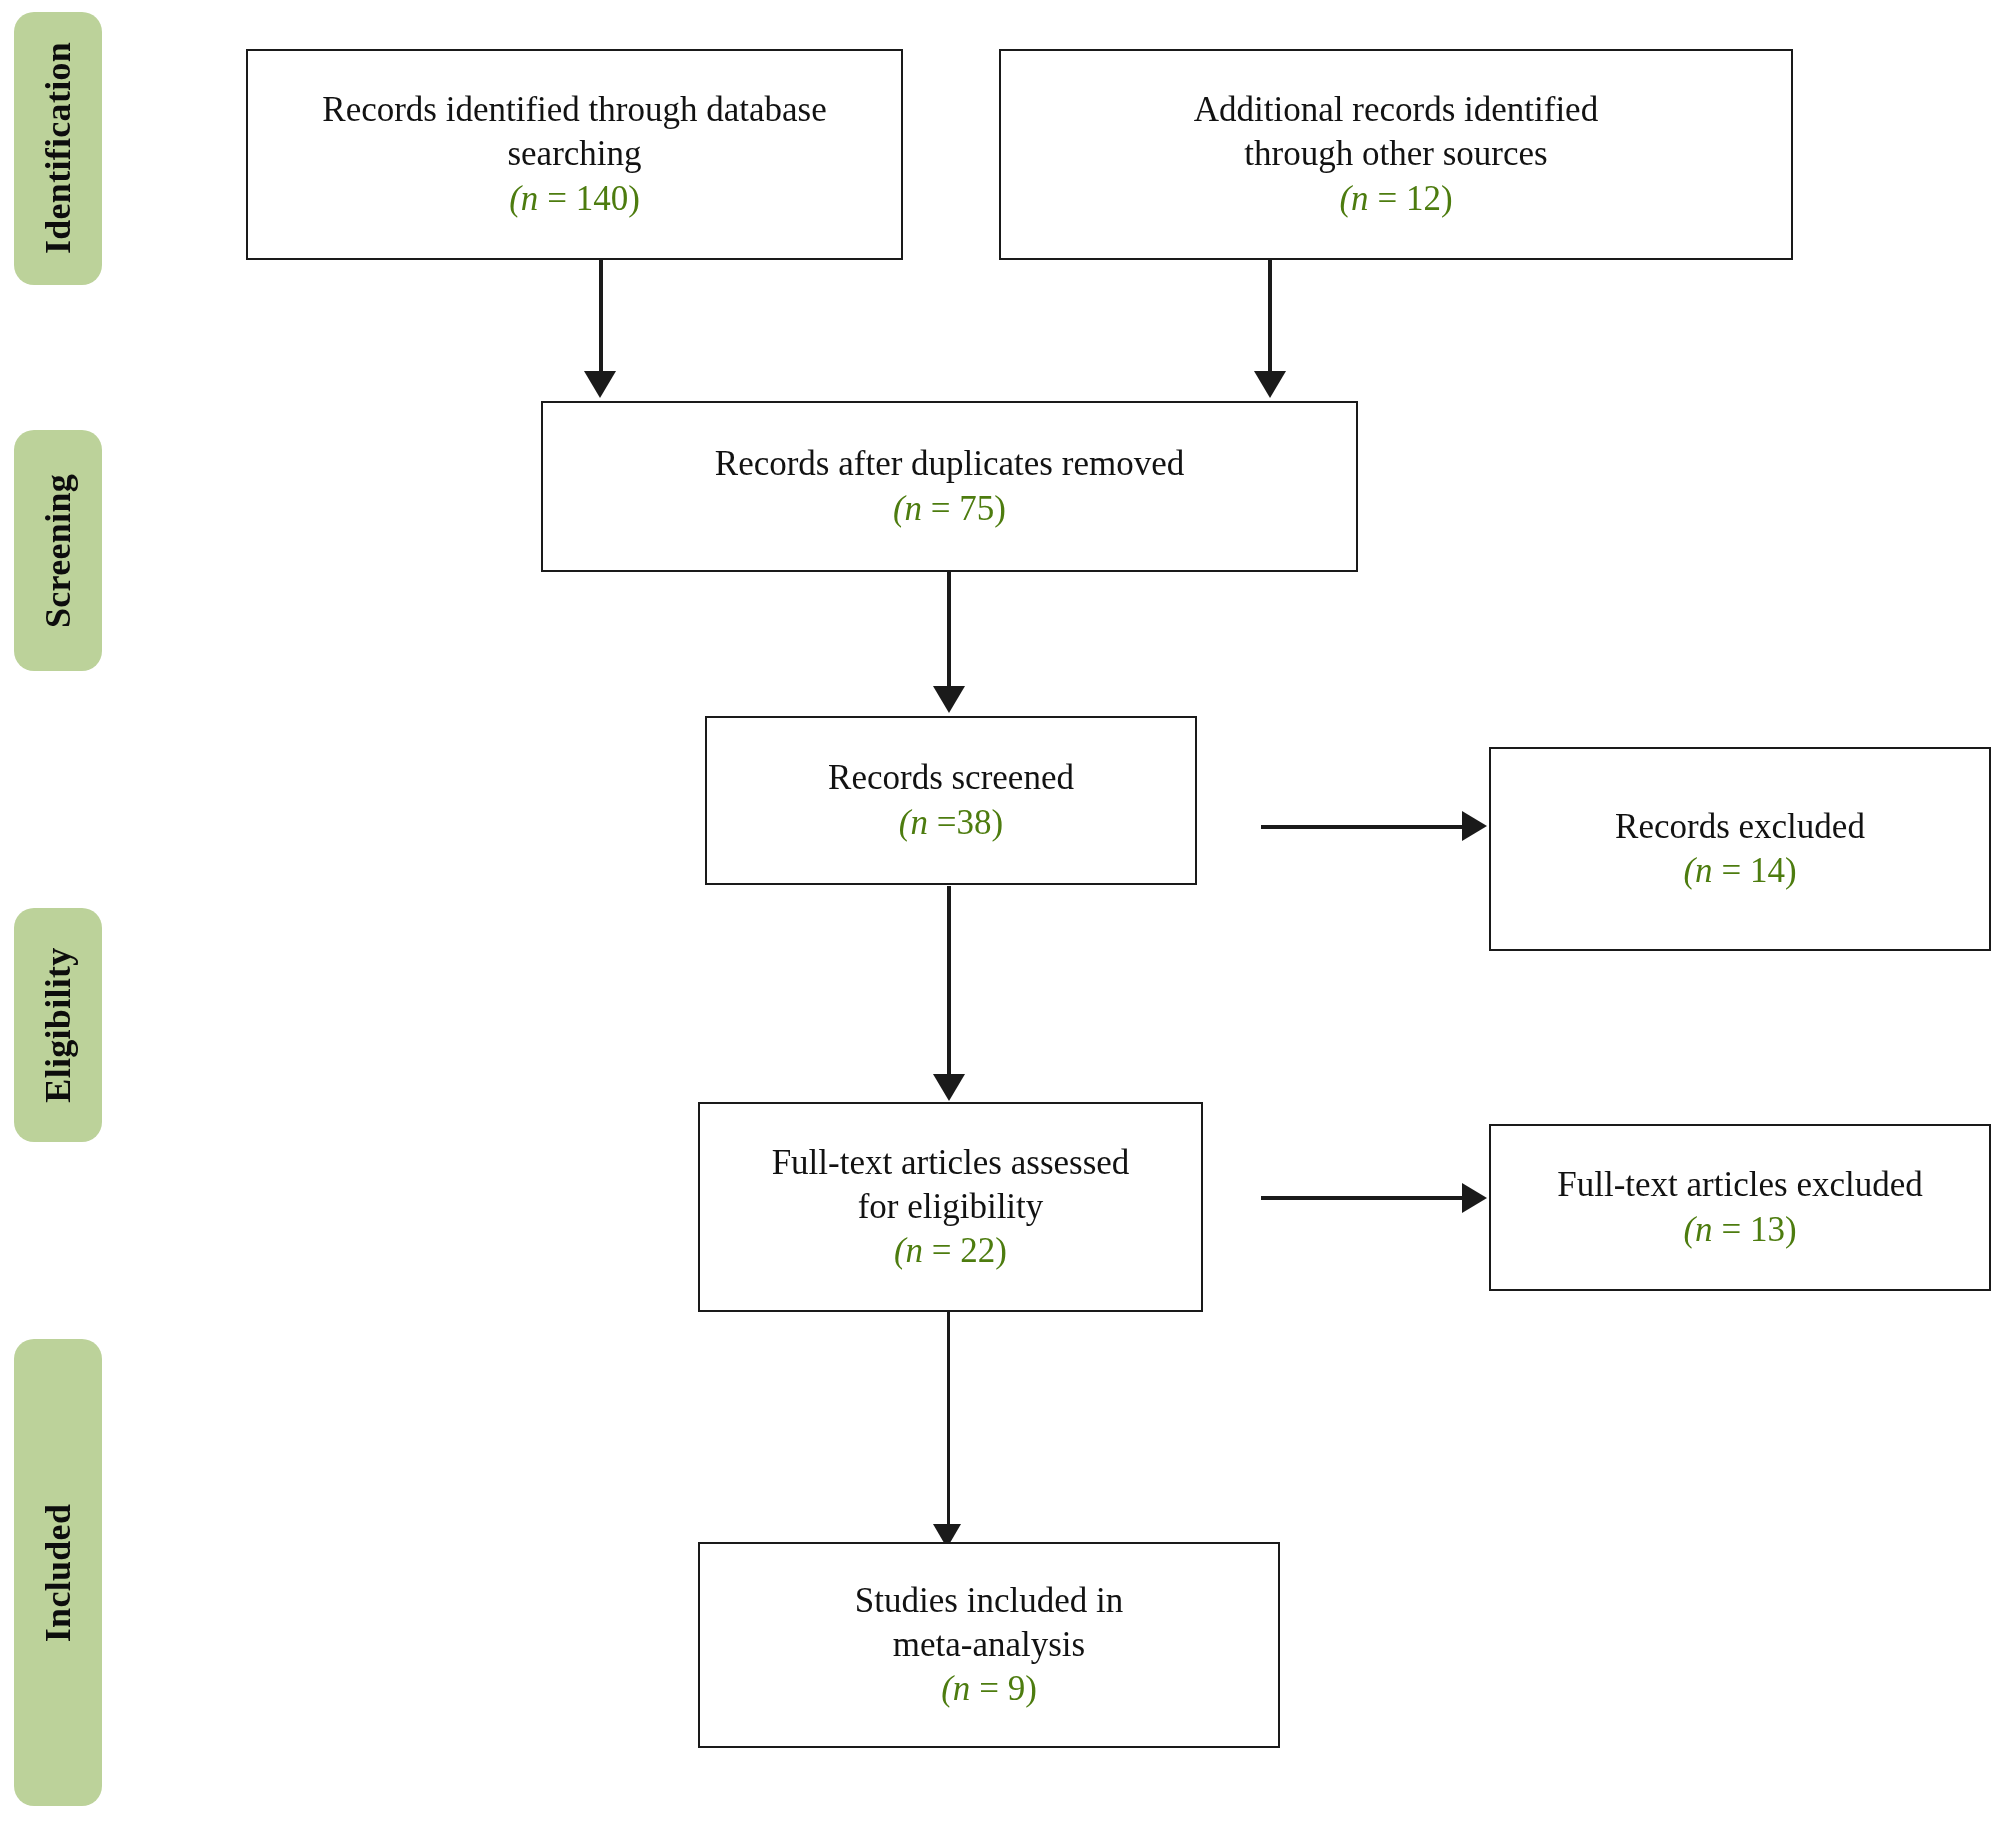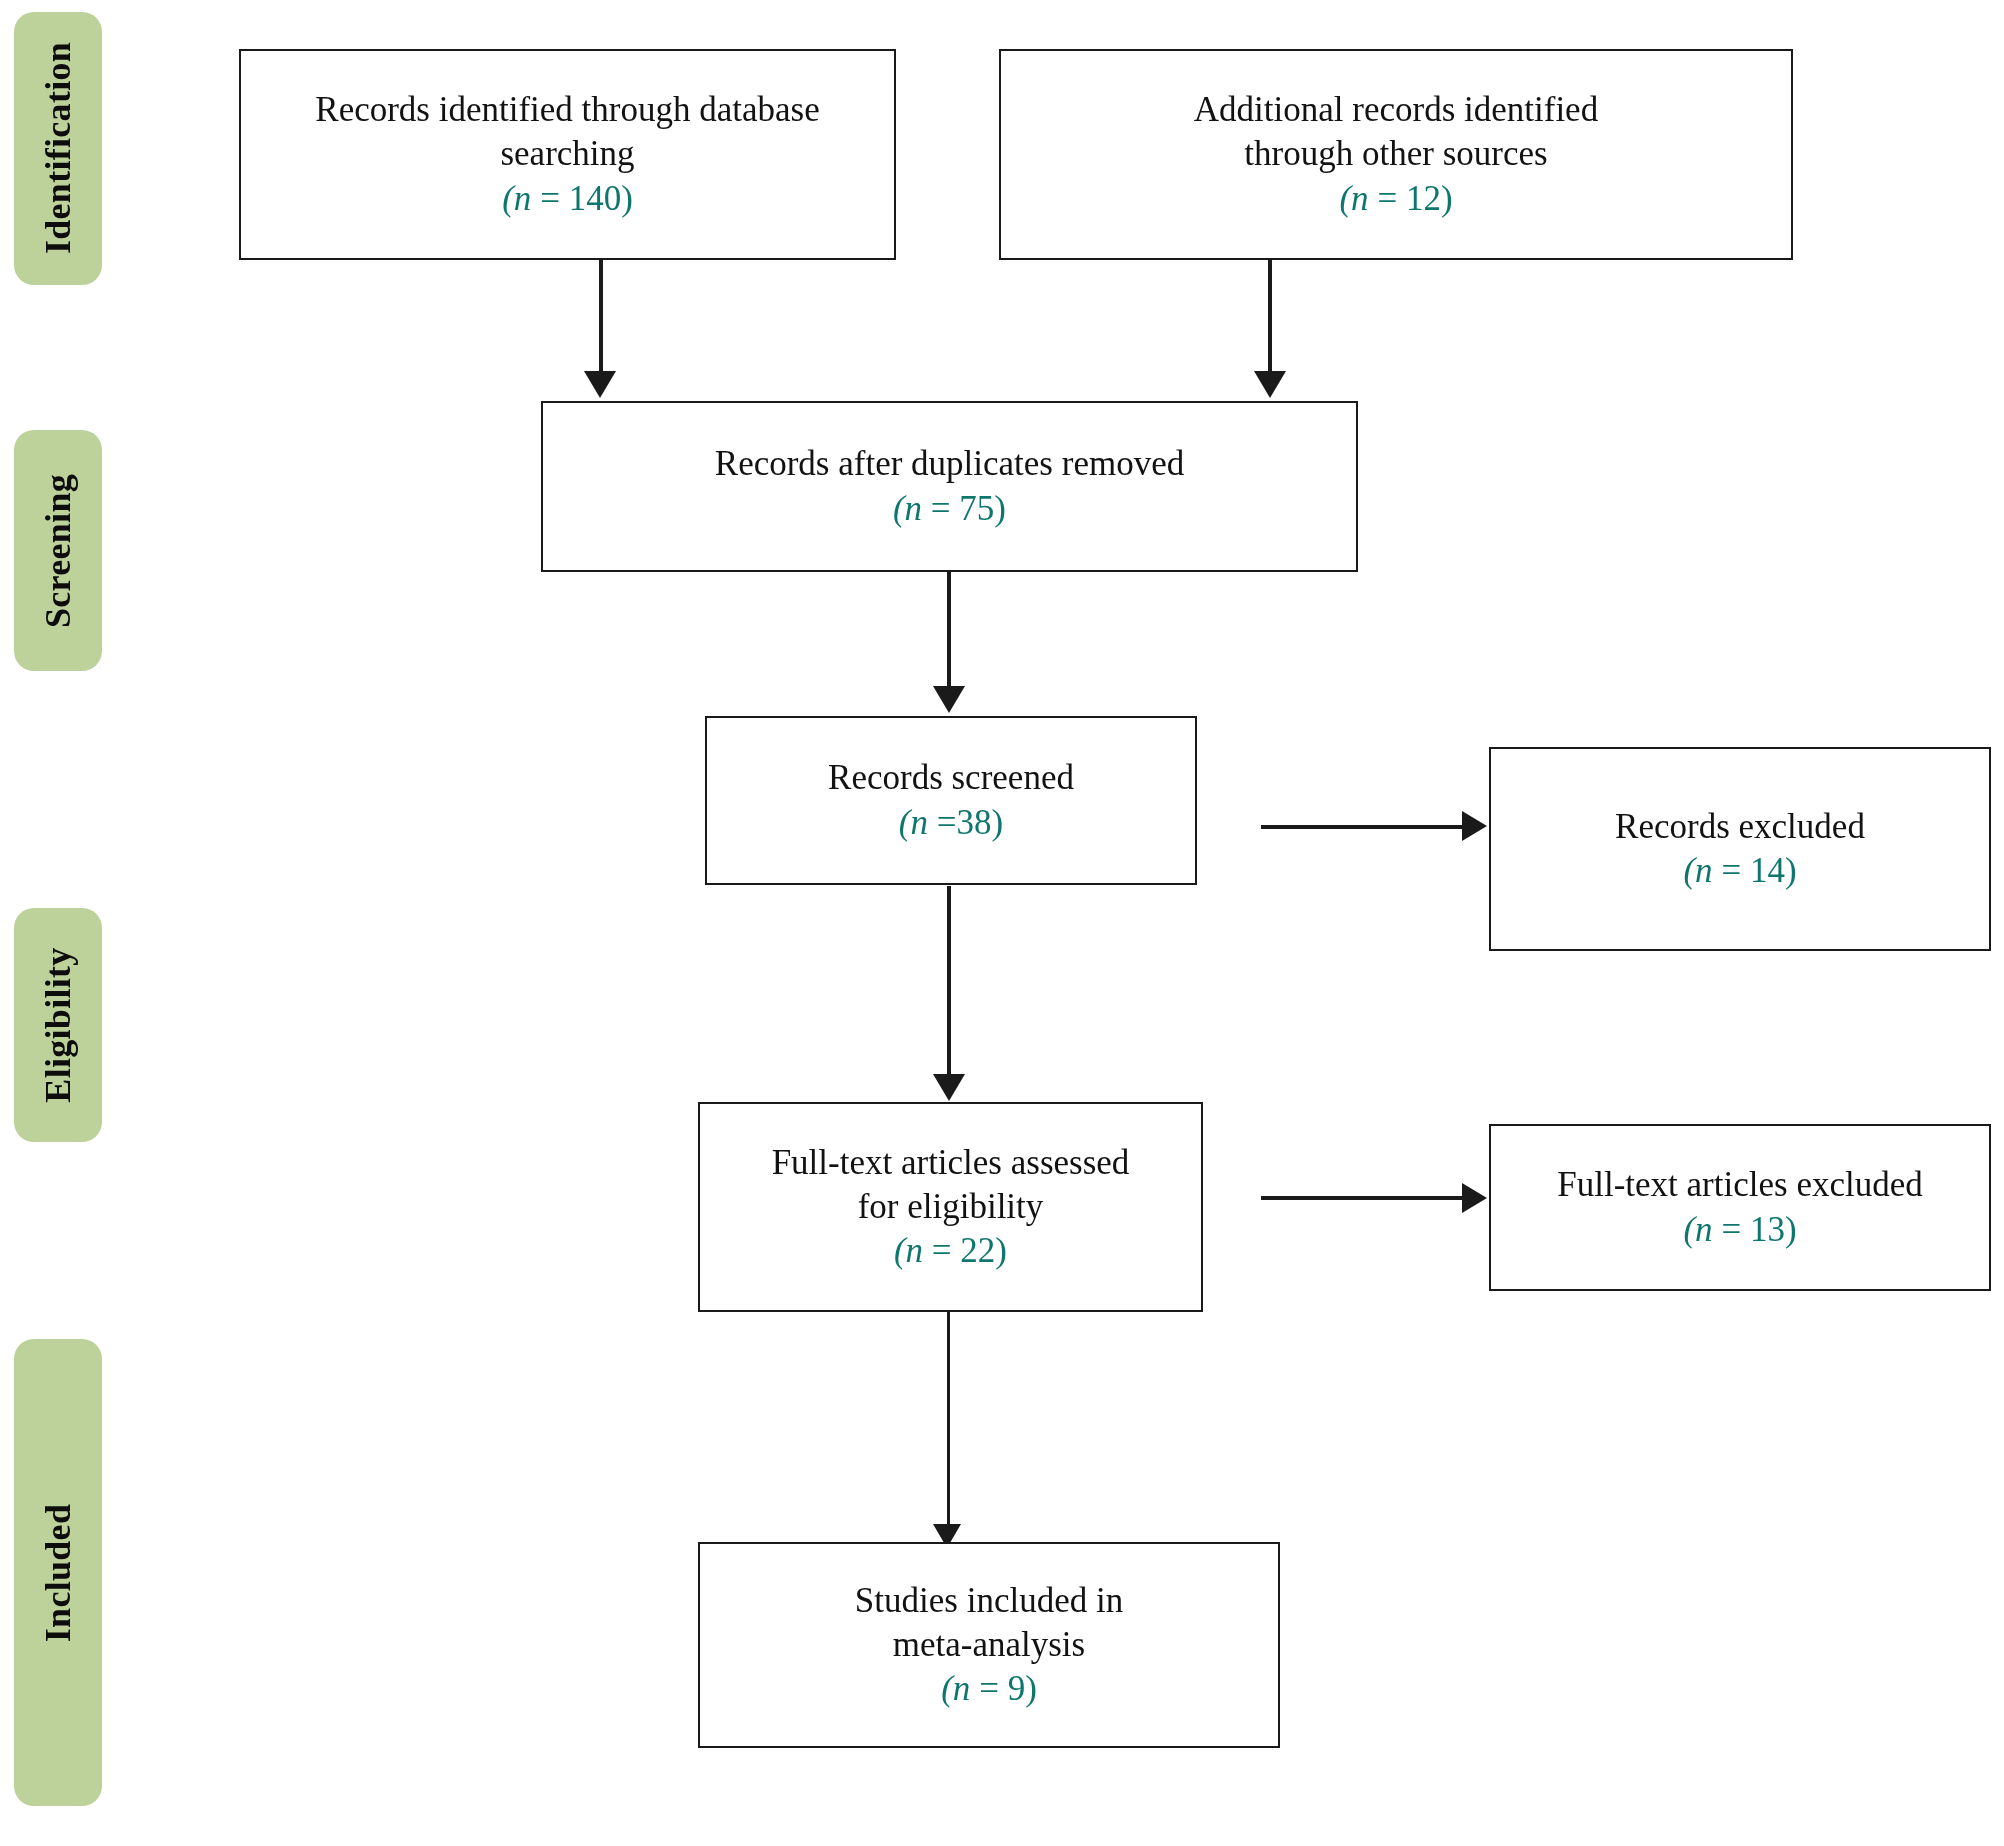--- a/index.html
+++ b/index.html
@@ -53,21 +53,21 @@
     font-size: 35px;
     line-height: 1.26;
     color: #121212;
     padding: 0 10.4px;
     white-space: pre-line;
   }
   .n-line {
     font-family: "Liberation Serif", "DejaVu Serif", serif;
     font-size: 35px;
     line-height: 1.26;
-    color: #0f766e;
+    color: #4d7c0f;
     display: block;
   }
   .n-line i {
     font-style: italic;
   }
 
   
   .vline {
     position: absolute;
     background: #1a1a1a;
@@ -109,21 +109,21 @@
   </div>
 
   <div class="stage" style="left:14px; top:908px; width:88px; height:234px;">
     <span class="stage-text">Eligibility</span>
   </div>
 
   <div class="stage" style="left:14px; top:1339px; width:88px; height:467px;">
     <span class="stage-text">Included</span>
   </div>
 
-  <div class="box" style="left:239px; top:49px; width:657px; height:211px;">
+  <div class="box" style="left:246px; top:49px; width:657px; height:211px;">
     <div class="box-text">
       <span>Records identified through database
 searching</span>
       <span class="n-line"><i>(n</i> = <span>140</span>)</span>
     </div>
   </div>
 
   <div class="box" style="left:999px; top:49px; width:794px; height:211px;">
     <div class="box-text">
       <span>Additional records identified

